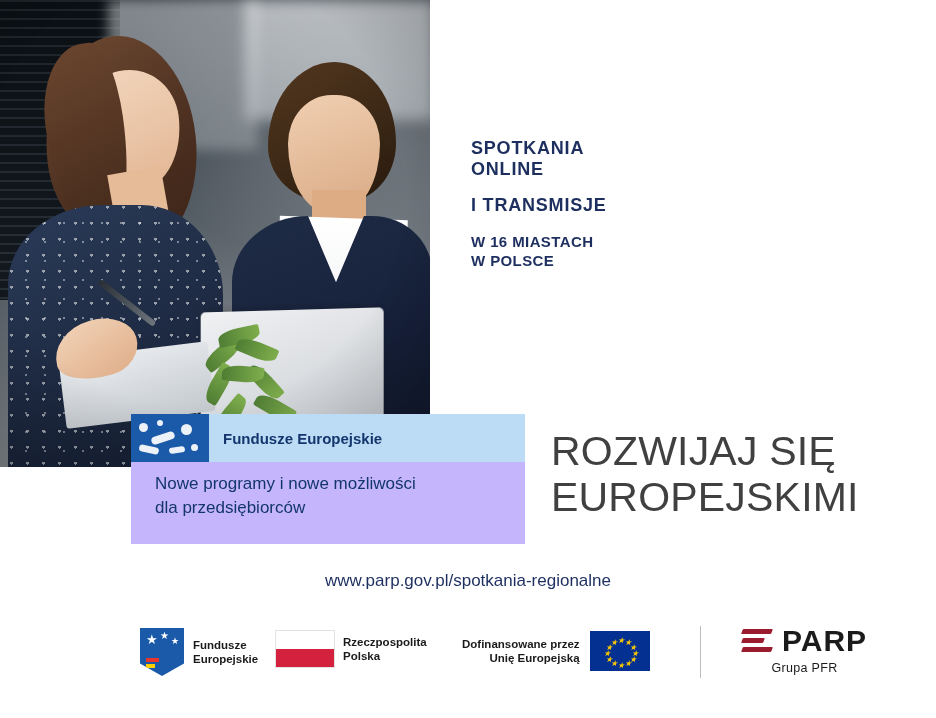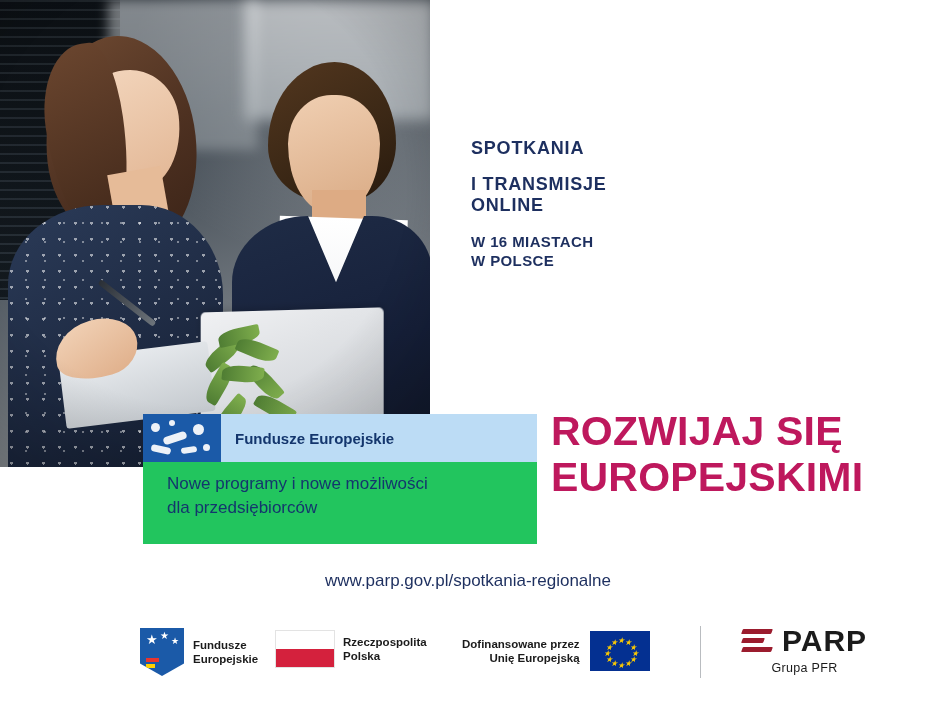--- a/index.html
+++ b/index.html
@@ -211,25 +211,25 @@
   .top-text .line-b {
     font-size: 15px;
     letter-spacing: .4px;
     line-height: 19px;
     margin-top: 16px;
   }
 
   
   .fe-banner {
     position: absolute;
-    left: 143px;
+    left: 131px;
     top: 414px;
     width: 394px;
     height: 130px;
-    background: #22c55e;
+    background: #c4b5fd;
   }
   .fe-banner-head {
     position: relative;
     height: 48px;
     background: #bcdcf5;
     display: flex;
     align-items: center;
   }
   .fe-dots {
     width: 78px;
@@ -262,24 +262,24 @@
     color: #14366d;
     font-size: 17px;
     font-weight: normal;
     line-height: 24px;
   }
 
   
   .headline {
     position: absolute;
     left: 551px;
-    top: 408px;
-    color: #be185d;
+    top: 428px;
+    color: #404040;
     font-size: 41px;
-    font-weight: bold;
+    font-weight: normal;
     line-height: 46px;
     letter-spacing: .2px;
   }
 
   
   .url {
     position: absolute;
     left: 0; right: 0;
     top: 571px;
     text-align: center;
@@ -437,22 +437,22 @@
     <div class="leaf" style="left:26px; top:48px;  transform:rotate(5deg);"></div>
     <div class="leaf" style="left:58px; top:82px;  transform:rotate(30deg);"></div>
     <div class="leaf" style="left:14px; top:88px;  transform:rotate(-50deg);"></div>
   </div>
 
   <div class="photo-vignette"></div>
 </div>
 
 <div class="top-text">
   <div class="line-a">SPOTKANIA</div>
+  <div class="line-a">ONLINE</div>
   <div class="line-a" style="margin-top:15px">I TRANSMISJE</div>
-  <div class="line-a">ONLINE</div>
   <div class="line-b">W 16 MIASTACH</div>
   <div class="line-b" style="margin-top:0">W POLSCE</div>
 </div>
 
 <div class="fe-banner">
   <div class="fe-banner-head">
     <div class="fe-dots">
       <i style="left:8px;  top:9px;  width:9px;  height:9px;"></i>
       <i style="left:26px; top:6px;  width:6px;  height:6px;"></i>
       <b style="left:20px; top:20px; width:24px; height:8px; transform:rotate(-18deg);"></b>

